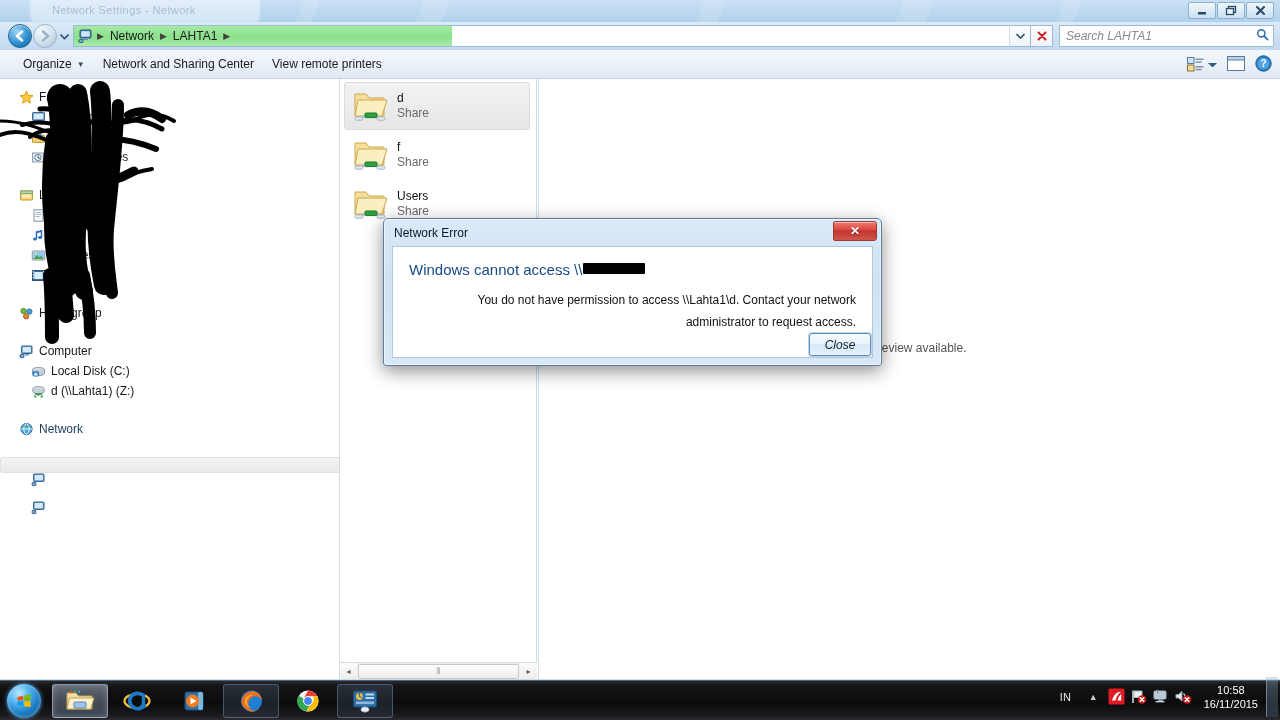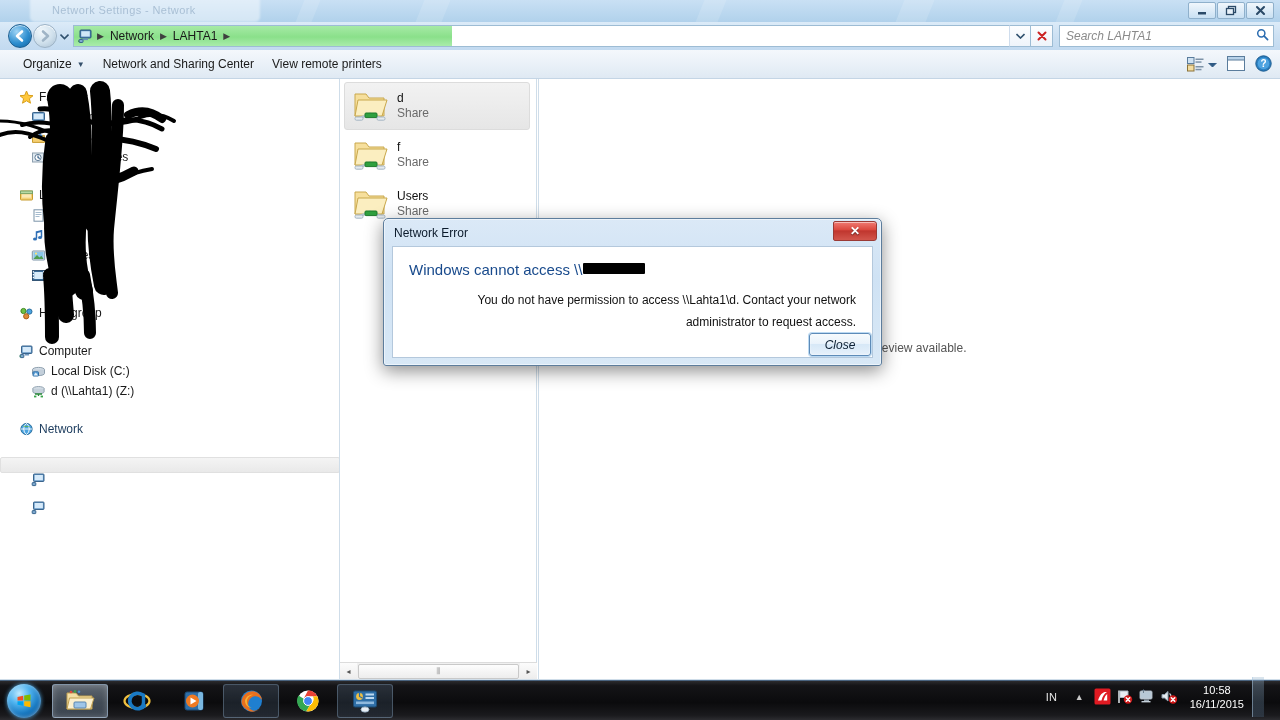--- a/index.html
+++ b/index.html
@@ -299,21 +299,21 @@
     border: 1px solid rgba(190,215,240,0.55);
     box-shadow: inset 0 0 6px rgba(255,255,255,0.25);
   }
   .tbtask.pinnedbox {
     background: linear-gradient(180deg, rgba(120,150,180,0.22), rgba(70,100,130,0.18));
     border: 1px solid rgba(150,180,210,0.35);
   }
   #tray {
     position: absolute; right: 0; top: 0; height: 31px;
     display: flex; align-items: center; gap: 0;
-    padding-right: 16px;
+    padding-right: 2px;
   }
   #tray .tlang { color: #e6e6e6; font-size: 11px; padding: 0 10px; }
   #tray .tchev { color: #c9c9c9; font-size: 9px; padding: 0 8px; }
   #tray .ticon { width: 22px; height: 22px; display:flex; align-items:center; justify-content:center; }
   #clock {
     color: #fff; font-size: 11px; text-align: center;
     padding: 0 8px 0 10px; line-height: 14px;
   }
   #showdesktop {
     width: 12px; height: 40px;

